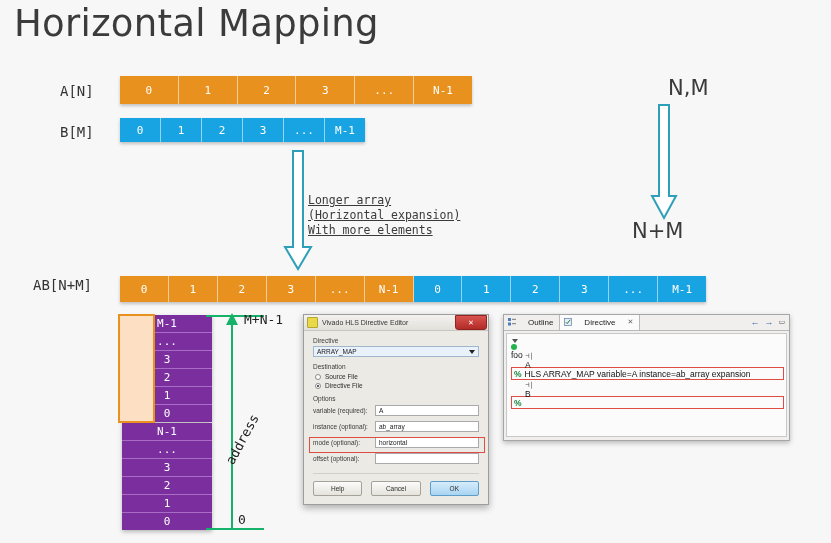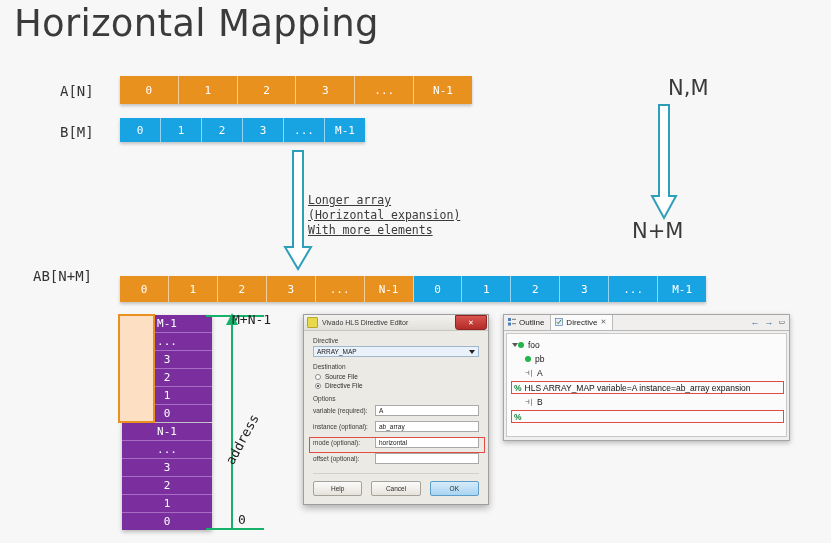--- a/index.html
+++ b/index.html
@@ -197,38 +197,38 @@
     box-shadow:0 2px 5px rgba(0,0,0,0.25);
     font-family:"Liberation Sans", sans-serif;
     overflow:hidden;
   }
   .panel-tabs{
     height:15px;display:flex;align-items:flex-end;
     background:#f0efee;position:relative;
     border-bottom:1px solid #b9b9b9;
   }
   .ptab{
-    display:flex;align-items:center;gap:3px;
+    display:flex;align-items:center;gap:12px;
     padding:0 6px 1px 4px;font-size:8px;color:#1b1b1b;height:14px;
   }
   .ptab.active{background:#fbfbfb;border:1px solid #b9b9b9;border-bottom:none;}
   .ptab-ico{width:8px;height:8px;flex:0 0 auto;}
   .panel-navs{
     position:absolute;right:4px;top:2px;
     display:flex;align-items:center;gap:5px;
     font-size:9px;color:#3a6ea5;
   }
   .panel-body{
     background:#fbfbfb;margin:2px;height:calc(100% - 21px);
     border:1px solid #c8c8c8;box-sizing:border-box;
     padding:4px 2px 0 4px;overflow:hidden;
   }
   .tree-row{
-    display:flex;align-items:center;height:14px;
-    font-size:8.5px;color:#161616;white-space:nowrap;
+    display:flex;height:14px;
+    font-size:8.5px;color:#161616;white-space:nowrap;flex-direction:column;
   }
   .tw{width:7px;flex:0 0 auto;display:flex;align-items:center;justify-content:center;}
   .bullet{
     width:6px;height:6px;border-radius:50%;
     background:#22b34a;flex:0 0 auto;margin-right:4px;
   }
   .bullet.teal{background:#22b34a;}
   .port-ico{
     width:9px;height:8px;flex:0 0 auto;margin-right:3px;
     font-family:"DejaVu Sans Mono", monospace;font-size:7px;color:#555;
@@ -285,21 +285,21 @@
   <div class="note" style="left:308px;top:193px;text-decoration:underline;">Longer array
 (Horizontal expansion)
 With more elements</div>
 
   <div class="nm-label" style="left:668px;top:76px;">N,M</div>
   <svg class="hollow-arrow" style="left:648px;top:104px;" width="32" height="117">
     <polygon points="11,1 21,1 21,92 28,92 16,114 4,92 11,92" fill="#ffffff" stroke="#2e9fb8" stroke-width="2"></polygon>
   </svg>
   <div class="nm-label" style="left:632px;top:219px;">N+M</div>
 
-  <div class="row-label" style="left:33px;top:268px;">AB[N+M]</div>
+  <div class="row-label" style="left:33px;top:277px;">AB[N+M]</div>
   <div class="bar" id="bar-ab" style="left:120px;top:276px;width:586px;height:26px;">
       <div class="cell orange" style="flex: 1 1 0px;">0</div>
       <div class="cell orange" style="flex: 1 1 0px;">1</div>
       <div class="cell orange" style="flex: 1 1 0px;">2</div>
       <div class="cell orange" style="flex: 1 1 0px;">3</div>
       <div class="cell orange" style="flex: 1 1 0px;">...</div>
       <div class="cell orange" style="flex: 1 1 0px;">N-1</div>
       <div class="cell blue" style="flex: 1 1 0px;">0</div>
       <div class="cell blue" style="flex: 1 1 0px;">1</div>
       <div class="cell blue" style="flex: 1 1 0px;">2</div>
@@ -325,21 +325,21 @@
       <div class="mem-cell" style="flex: 1 1 0px;">0</div>
     </div>
   <div class="mem-overlay" style="left:118px;top:314px;width:37px;height:109px;"></div>
 
   <div class="axis-line" style="left:206px;top:315px;width:58px;height:2px;"></div>
   <div class="axis-line" style="left:206px;top:528px;width:58px;height:2px;"></div>
   <div class="axis-line" style="left:231px;top:320px;width:2px;height:209px;"></div>
   <svg style="position:absolute;left:225px;top:313px;" width="14" height="14">
     <polygon points="7,0 13,12 1,12" fill="#17b26a"></polygon>
   </svg>
-  <div class="axis-text" style="left:232px;top:312px;">M+N-1</div>
+  <div class="axis-text" style="left:244px;top:312px;">M+N-1</div>
   <div class="axis-text" style="left:238px;top:512px;">0</div>
   <div class="axis-text rot" style="left:236px;top:452px;">address</div>
 
   <div class="dialog" style="left:303px;top:314px;width:186px;height:191px;">
     <div class="dlg-title">
       <div class="dlg-ico"></div>
       <div class="dlg-title-text">Vivado HLS Directive Editor</div>
       <div class="dlg-close">✕</div>
     </div>
     <div class="dlg-body">
@@ -426,24 +426,20 @@
         <div class="tree-row" style="padding-left: 0px;">
           <span class="tw">
             <svg width="6" height="6">
               <polygon points="0,1 6,1 3,5" fill="#555"></polygon>
             </svg>
           </span>
           <span class="bullet teal"></span>
           <span>foo</span>
         </div>
         <div class="tree-row" style="padding-left: 14px;">
-          <span class="bullet teal"></span>
-          <span>pb</span>
-        </div>
-        <div class="tree-row" style="padding-left: 14px;">
           <span class="port-ico">⊣|</span>
           <span>A</span>
         </div>
         <div class="dir-row">
           <span class="pct">%</span>
           <span>HLS ARRAY_MAP variable=A instance=ab_array expansion</span>
         </div>
         <div class="tree-row" style="padding-left: 14px;">
           <span class="port-ico">⊣|</span>
           <span>B</span>

